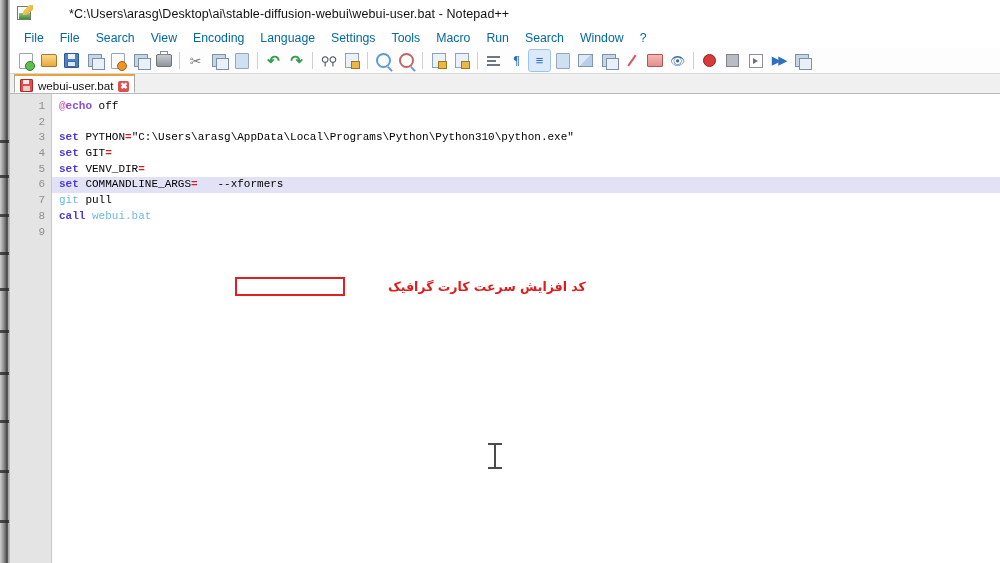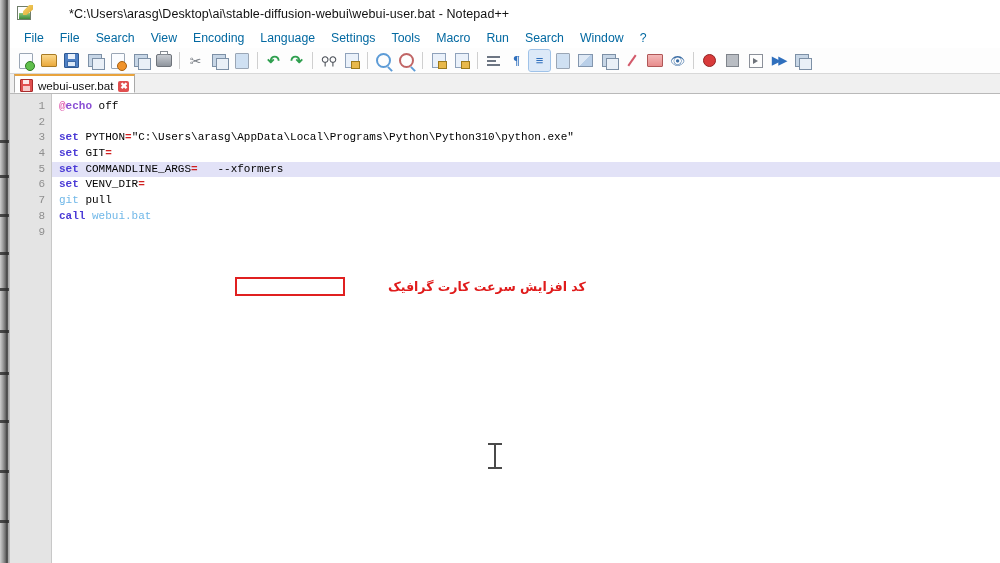--- a/index.html
+++ b/index.html
@@ -344,23 +344,23 @@
 
     <div id="code">
       <div class="cl"><span class="at">@</span><span class="kw2">echo</span><span class="lit"> off</span></div>
 
       <div class="cl">&nbsp;</div>
 
       <div class="cl"><span class="kw">set</span><span class="var"> PYTHON</span><span class="op">=</span><span class="lit">"C:\Users\arasg\AppData\Local\Programs\Python\Python310\python.exe"</span></div>
 
       <div class="cl"><span class="kw">set</span><span class="var"> GIT</span><span class="op">=</span></div>
 
+      <div class="cl"><span class="kw">set</span><span class="var"> VENV_DIR</span><span class="op">=</span></div>
+
       <div class="cl hl"><span class="kw">set</span><span class="var"> COMMANDLINE_ARGS</span><span class="op">=</span><span class="lit">   --xformers</span></div>
-
-      <div class="cl"><span class="kw">set</span><span class="var"> VENV_DIR</span><span class="op">=</span></div>
 
       <div class="cl"><span class="cmdblue">git</span><span class="lit"> pull</span></div>
 
       <div class="cl"><span class="kw">call</span><span class="cmdblue"> webui.bat</span></div>
 
       <div class="cl">&nbsp;</div>
     </div>
 
     <div id="xf-box"></div>
 

